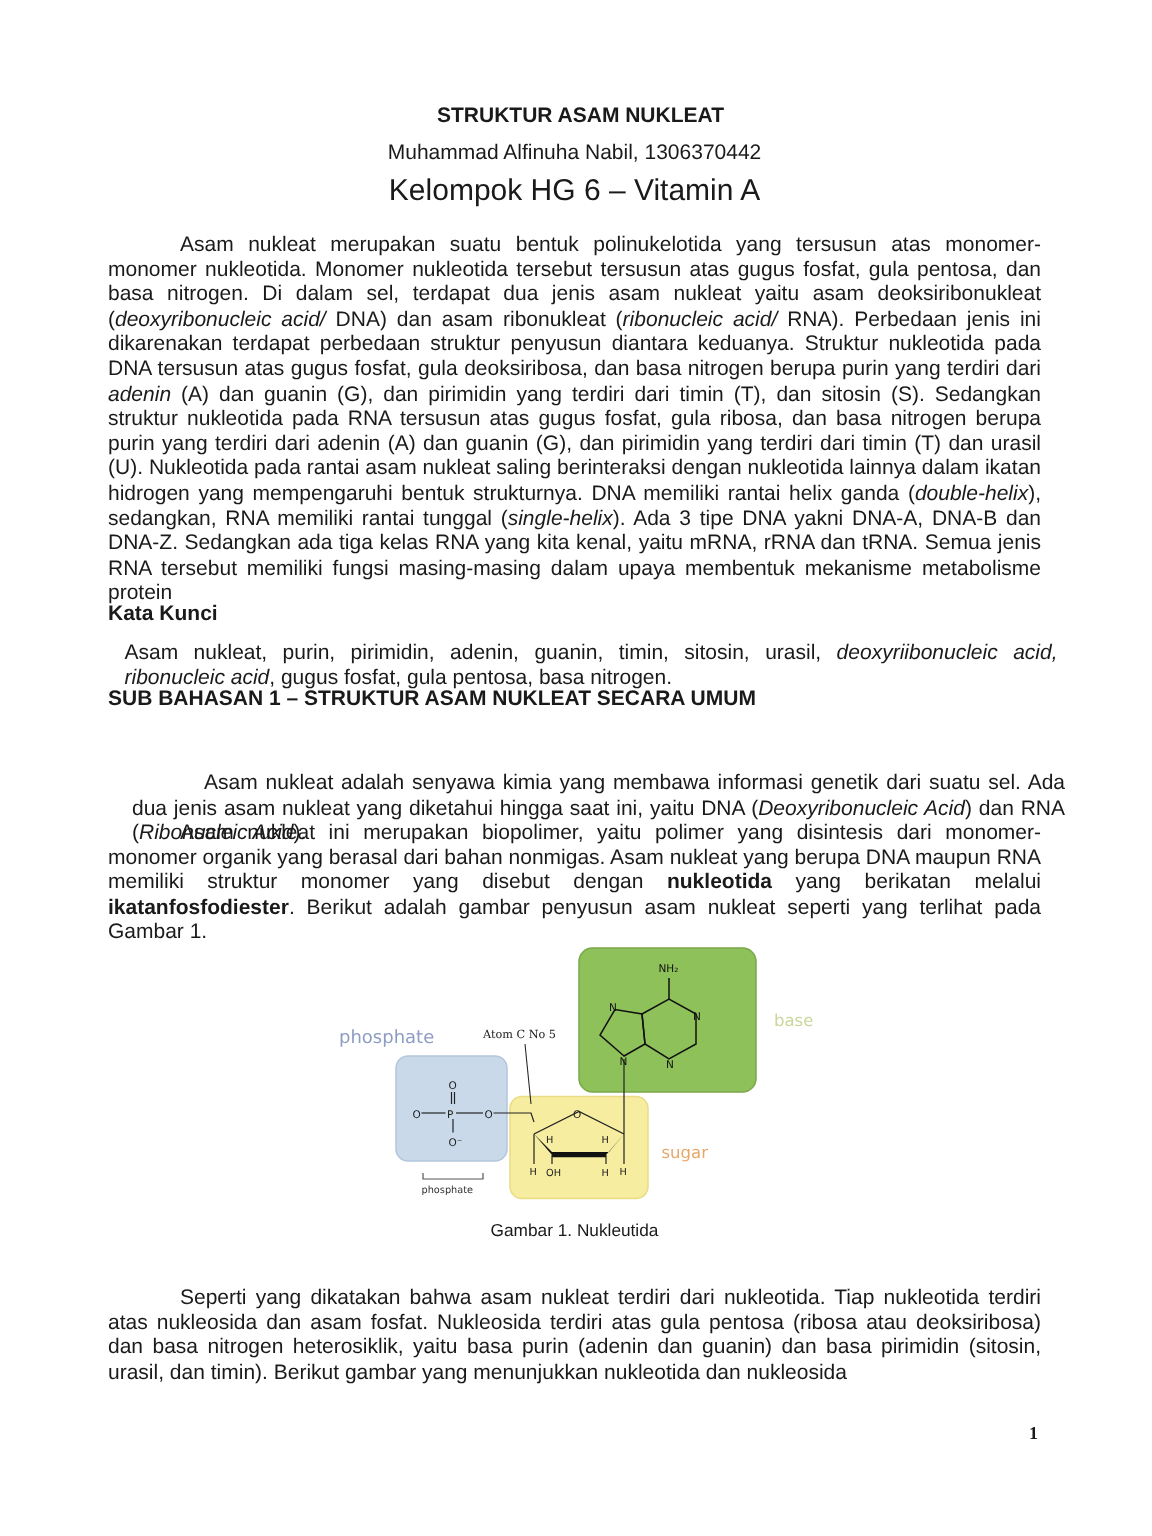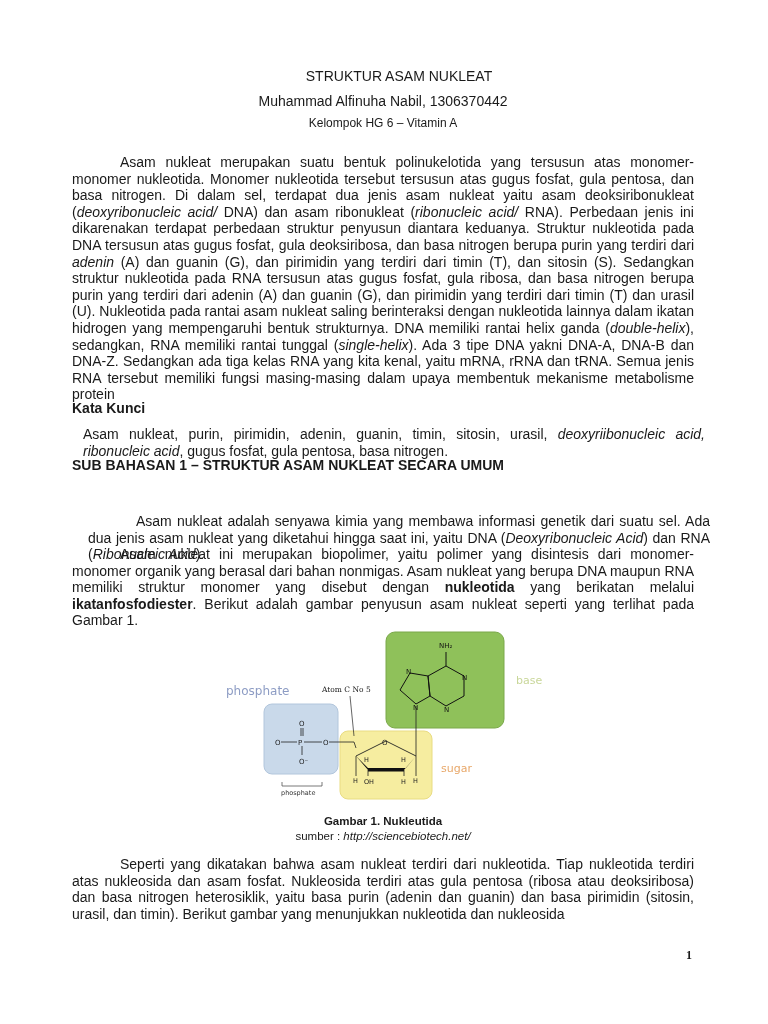--- a/index.html
+++ b/index.html
@@ -1,29 +1,29 @@
 <!DOCTYPE html>
 <html><head>
   <meta charset="utf-8">
   <style>
     html, body { margin: 0; padding: 0; background: #ffffff; }
     body { width: 768px; height: 1024px; position: relative; overflow: hidden;
            font-family: "Liberation Sans", sans-serif; color: #1a1a1a; }
     .page { position: absolute; left: 72px; top: 0; width: 622px; }
     .center { text-align: center; }
-    .title { position: absolute; top: 68px; left: 16px; width: 622px; font-weight: normal; font-size: 14px; }
+    .title { position: absolute; top: 68px; left: 4px; width: 622px; font-weight: bold; font-size: 14px; }
     .author { position: absolute; top: 93px; left: 0; width: 622px; font-size: 14px; text-align: center; }
-    .group { position: absolute; top: 116px; left: 0; width: 622px; font-size: 12px; }
+    .group { position: absolute; top: 116px; left: 0; width: 622px; font-size: 20px; }
     .para { position: absolute; left: 0; width: 622px; font-size: 14px; line-height: 16.6px;
             text-align: justify; }
     .indent { text-indent: 48px; }
     .heading { position: absolute; left: 0; font-weight: bold; font-size: 14px; }
     .figure { position: absolute; left: 134px; top: 628px; width: 350px; height: 172px; }
     .caption { position: absolute; top: 814px; left: 0; width: 622px; font-size: 11.5px; line-height: 15px; }
-    .caption b { font-weight: bold; margin-top: 28px; }
+    .caption b { font-weight: normal; margin-top: 28px; }
     .pagenum { position: absolute; left: 686px; top: 948px; font-family: "Liberation Serif", serif;
                font-weight: bold; font-size: 12px; }
     i { font-style: italic; }
   </style>
 </head>
 <body>
 
 <div class="page">
 
   <div class="title center">STRUKTUR ASAM NUKLEAT</div>
@@ -104,20 +104,19 @@
         <text x="200" y="46">N</text>
         <text x="256" y="52">N</text>
         <text x="238" y="84">N</text>
         <text x="233" y="20">NH₂</text>
       </g>
     </svg>
   </div>
 
   <div class="caption center">
     <div><b>Gambar 1. Nukleutida</b></div>
-    <div><span>sumber : </span><i>http://sciencebiotech.net/</i></div>
   </div>
 
   <p class="para indent" style="top:856px;margin:0;">Seperti yang dikatakan bahwa asam nukleat terdiri dari nukleotida. Tiap nukleotida terdiri atas nukleosida dan asam fosfat. Nukleosida terdiri atas gula pentosa (ribosa atau deoksiribosa) dan basa nitrogen heterosiklik, yaitu basa purin (adenin dan guanin) dan basa pirimidin (sitosin, urasil, dan timin). Berikut gambar yang menunjukkan nukleotida dan nukleosida</p>
 
 </div>
 
 <div class="pagenum">1</div>
 
 </body></html>

